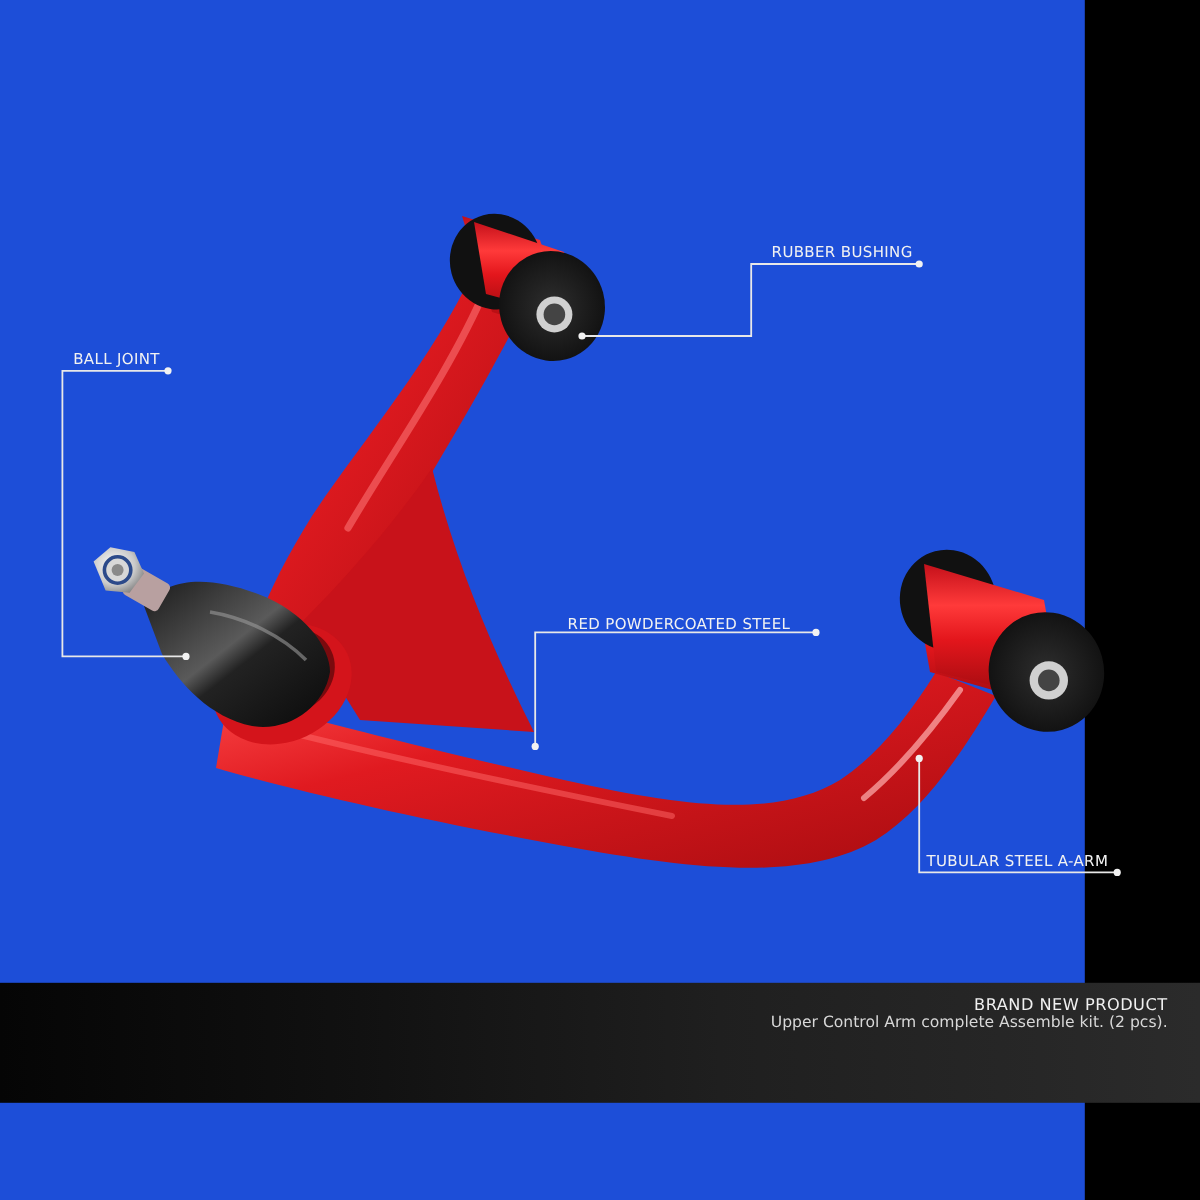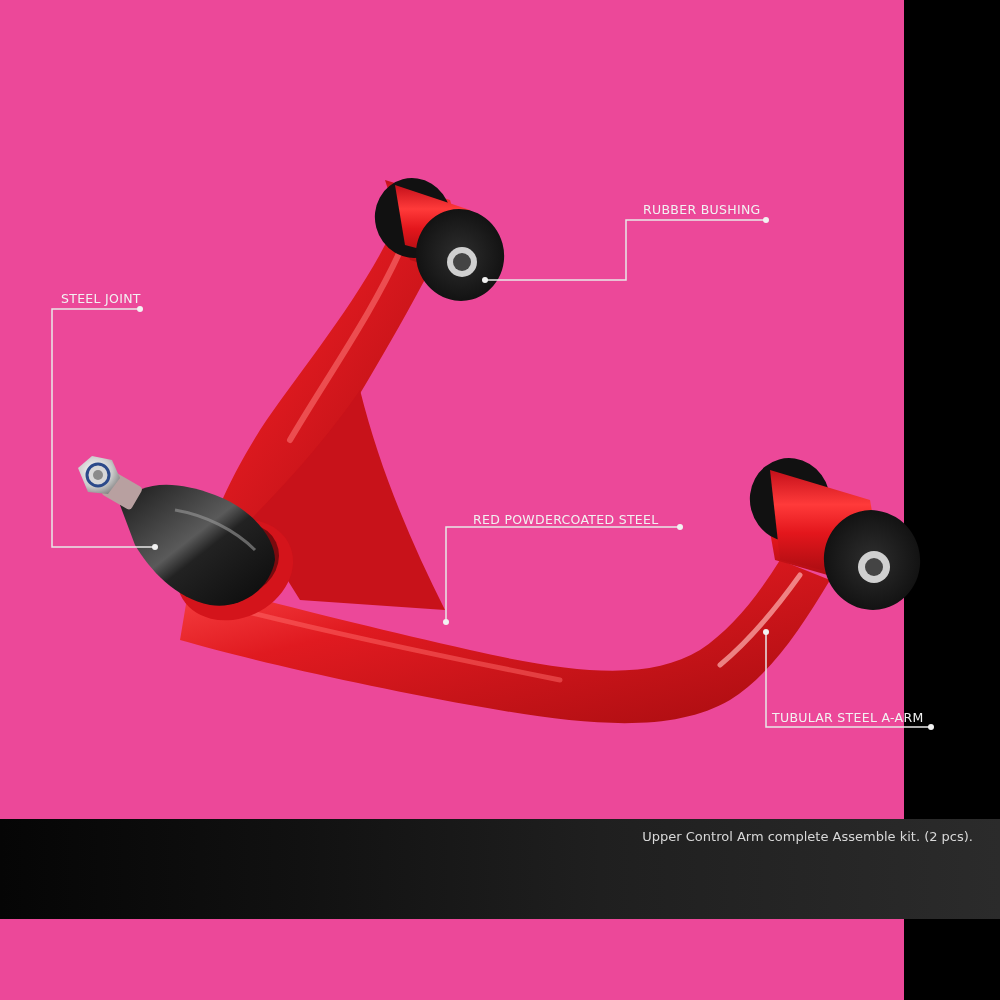--- a/index.html
+++ b/index.html
@@ -1,18 +1,18 @@
 <!DOCTYPE html>
 <html><head>
 <meta charset="utf-8">
 <style>
   html, body { margin: 0; padding: 0; background: #000; }
   body { width: 1000px; height: 1000px; position: relative; overflow: hidden;
          font-family: "DejaVu Sans", "Liberation Sans", sans-serif; }
-  .stage { position: absolute; left: 0; top: 0; width: 904px; height: 1000px; background: #ec4899; }
+  .stage { position: absolute; left: 0; top: 0; width: 904px; height: 1000px; background: #1d4ed8; }
   svg.product { position: absolute; left: 0; top: 0; }
   .callout-label { position: absolute; color: #f2f2f2; font-size: 12.5px; letter-spacing: 0.3px;
                    white-space: nowrap; line-height: 14px; }
   .info-bar { position: absolute; left: 0; top: 819px; width: 1000px; height: 100px;
               background: linear-gradient(to right, #050505 0%, #111 30%, #1f1f1f 60%, #2b2b2b 100%); }
   .info-block { position: absolute; right: 27px; text-align: right; }
   .info-title { color: #f0f0f0; font-size: 13.5px; letter-spacing: 0.4px; line-height: 16px; }
   .info-desc { color: #d8d8d8; font-size: 13px; line-height: 14px; }
 </style>
 </head>
@@ -111,23 +111,24 @@
       <circle cx="140" cy="309" r="3"></circle>
         <circle cx="155" cy="547" r="3"></circle>
       <circle cx="446" cy="622" r="3"></circle>
         <circle cx="680" cy="527" r="3"></circle>
       <circle cx="766" cy="632" r="3"></circle>
         <circle cx="931" cy="727" r="3"></circle>
     </g>
   </svg>
 
   <div class="callout-label" style="left:643px; top:203px;">RUBBER BUSHING</div>
-  <div class="callout-label" style="left:61px; top:292px;">STEEL JOINT</div>
+  <div class="callout-label" style="left:61px; top:292px;">BALL JOINT</div>
   <div class="callout-label" style="left:473px; top:513px;">RED POWDERCOATED STEEL</div>
   <div class="callout-label" style="left:772px; top:711px;">TUBULAR STEEL A-ARM</div>
 
   <div class="info-bar">
     <div class="info-block" style="top:11px;">
+      <div class="info-title">BRAND NEW PRODUCT</div>
       <div class="info-desc">Upper Control Arm complete Assemble kit. (2 pcs).</div>
     </div>
   </div>
 
 </div>
 
 </body></html>

